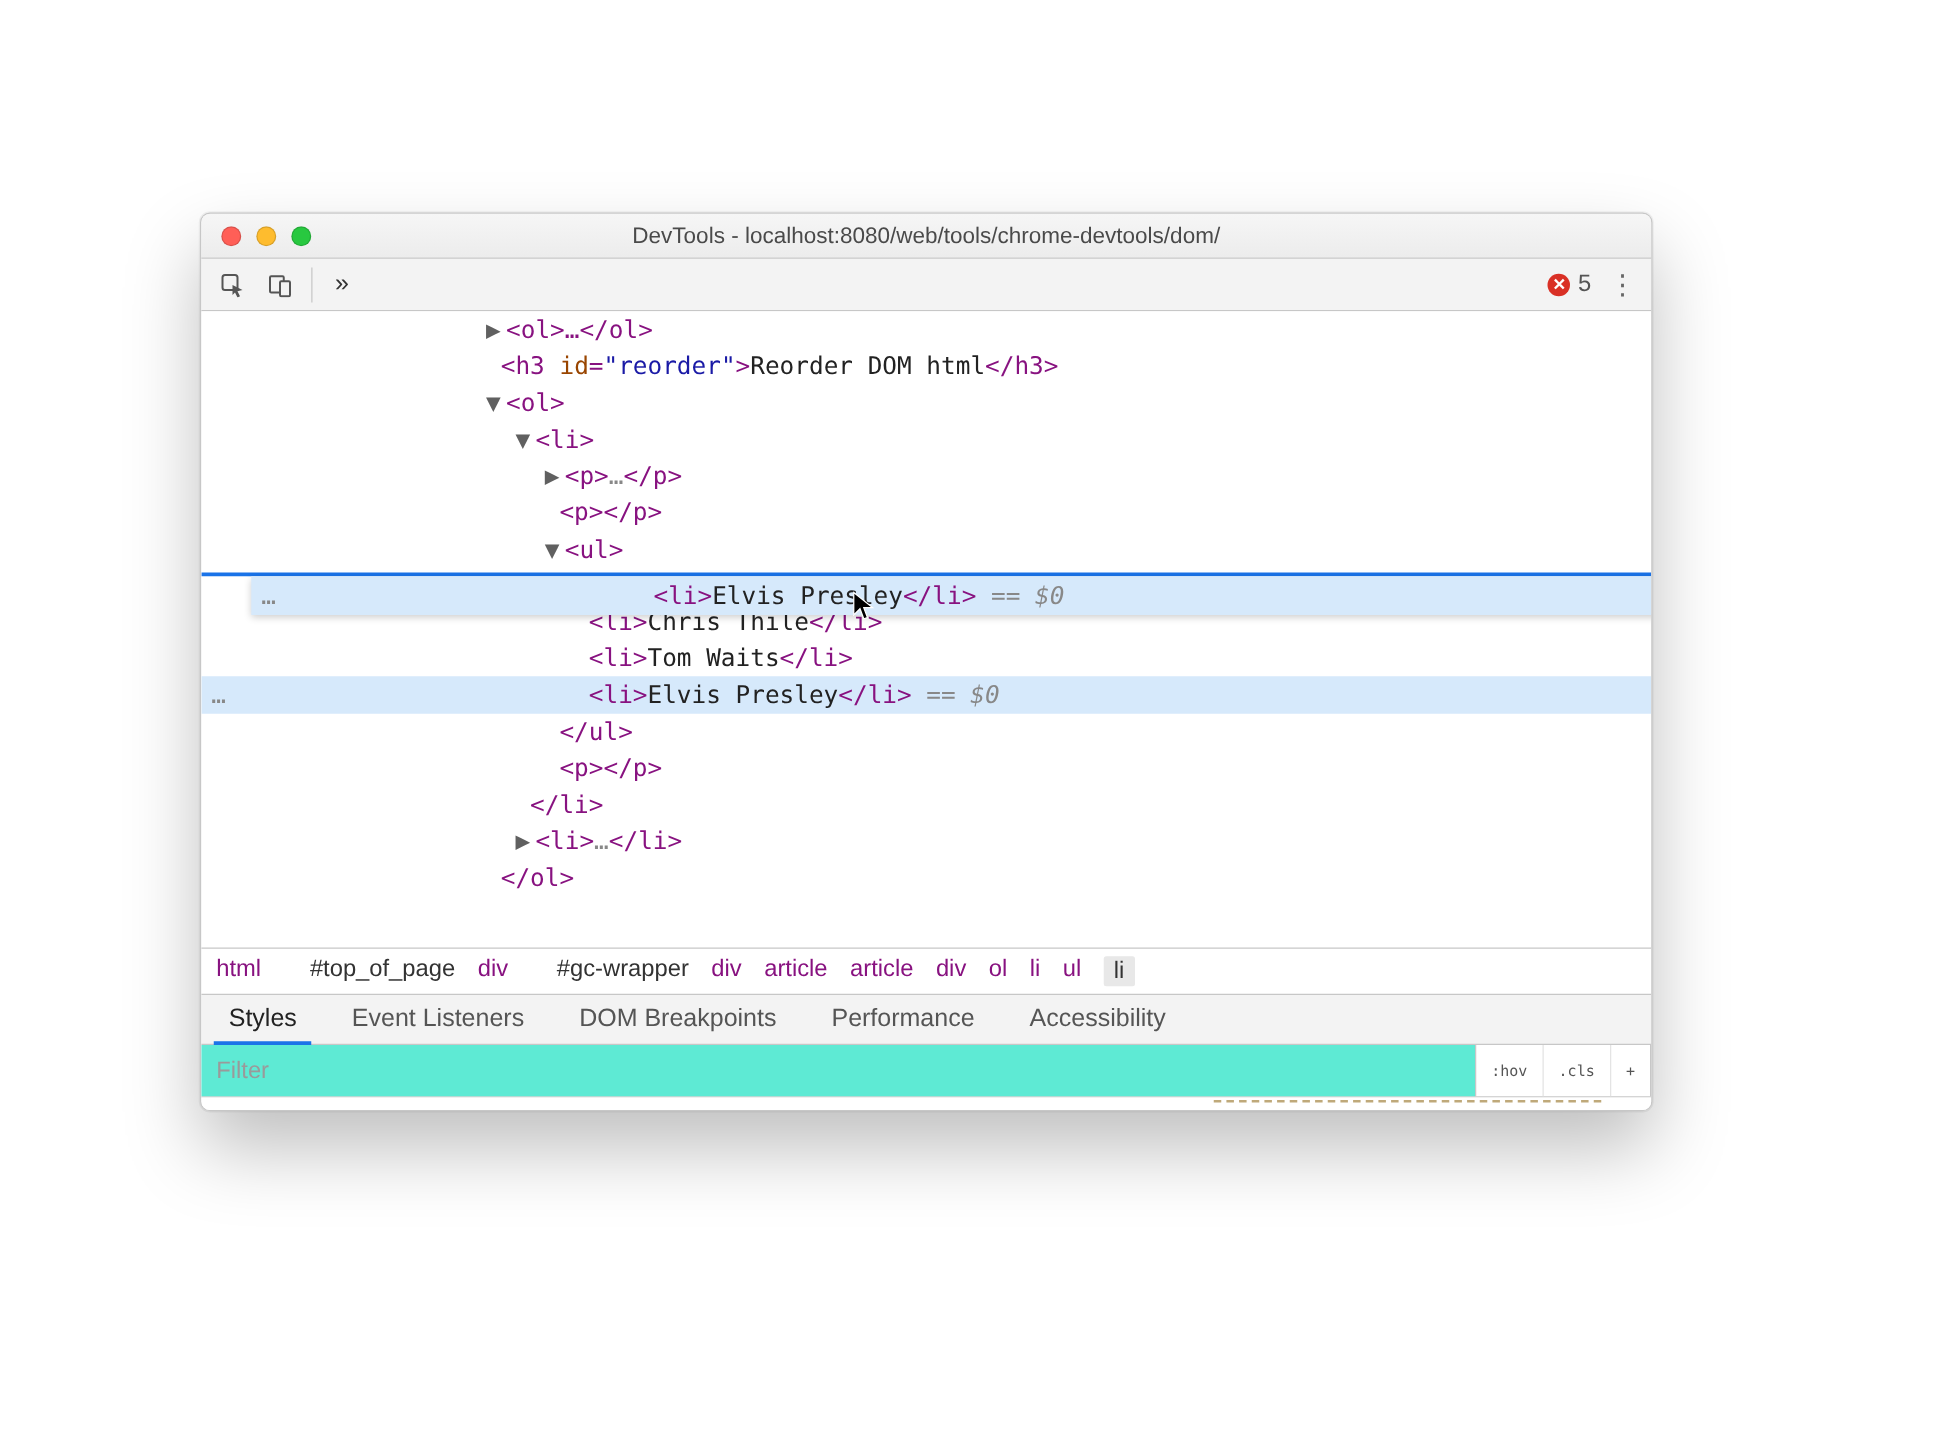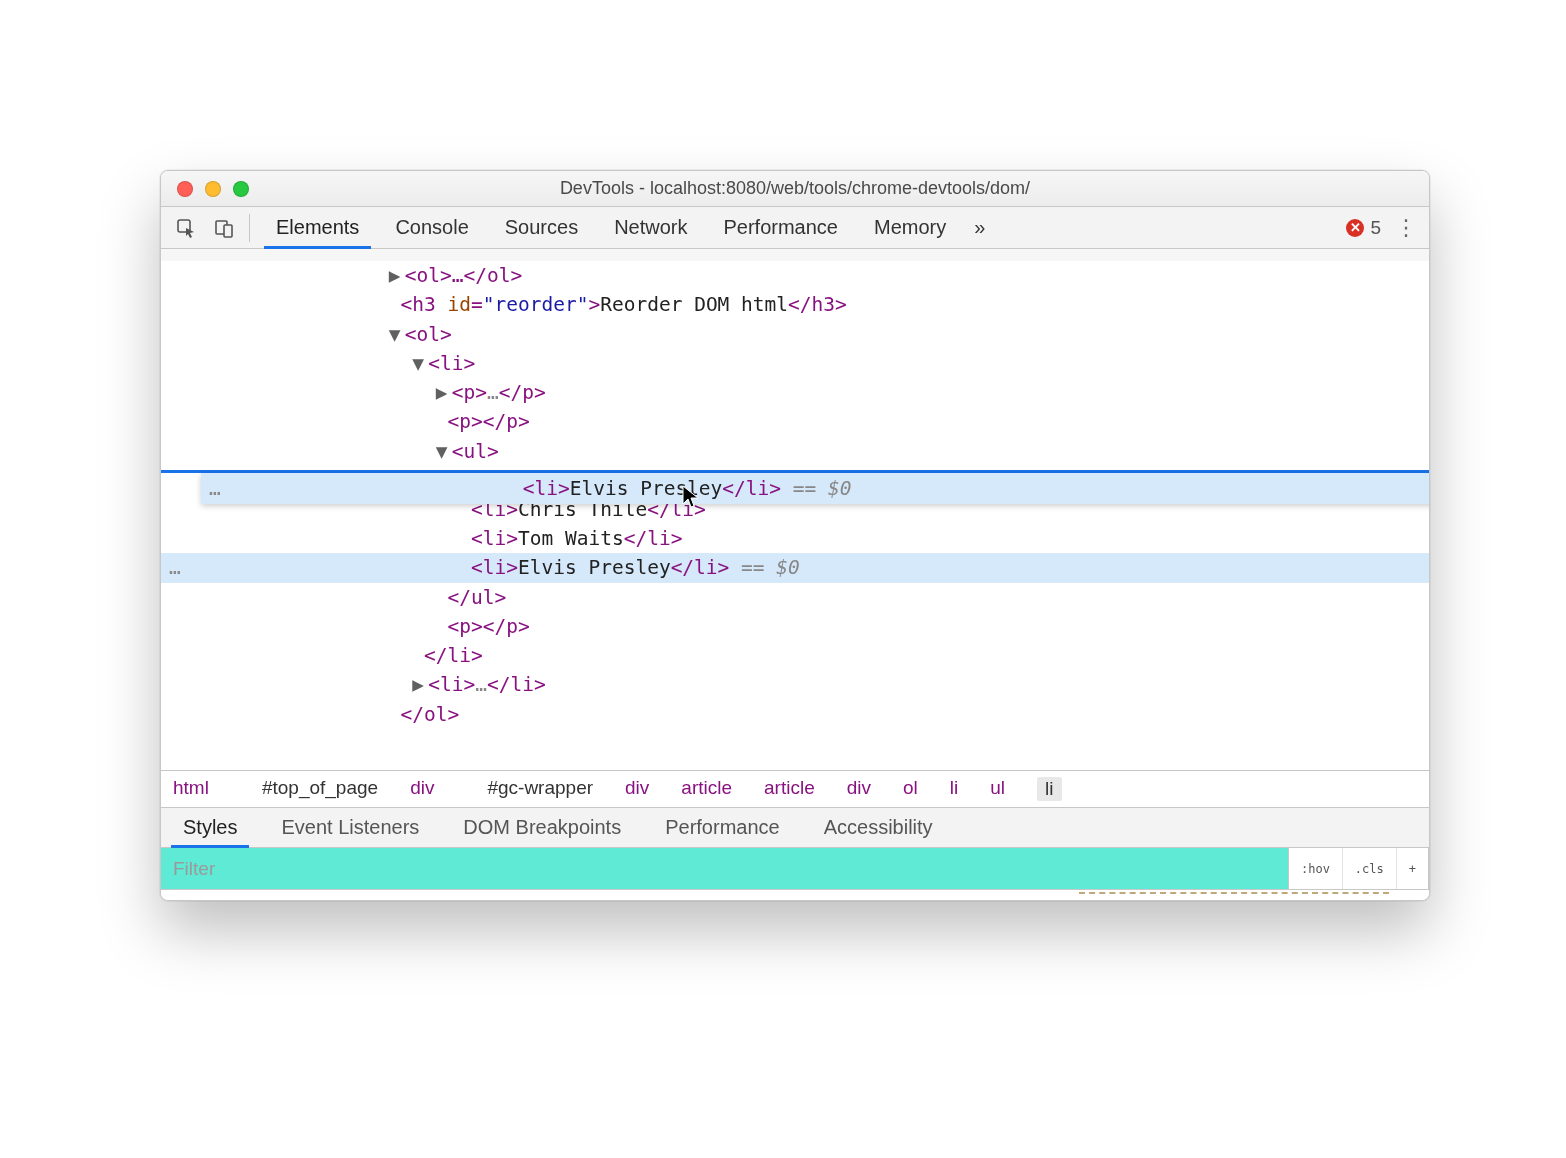--- a/index.html
+++ b/index.html
@@ -7,21 +7,21 @@
     font-family: -apple-system, BlinkMacSystemFont, "Helvetica Neue", Arial, sans-serif;
     background: #fff;
     width: 1566px;
     height: 1158px;
     position: relative;
   }
   .window {
     position: absolute;
     left: 160px;
     top: 170px;
-    width: 1270px;
+    width: 1162px;
     background: #f6f6f6;
     border: 1px solid #c7c7c7;
     border-radius: 8px;
     box-shadow: 0 30px 60px rgba(0,0,0,0.25), 0 0 0 1px rgba(0,0,0,0.05);
     overflow: hidden;
   }
   .titlebar {
     height: 36px;
     display: flex;
     align-items: center;
@@ -102,21 +102,20 @@
   .domview {
     background: #fff;
     font-family: Menlo, Consolas, monospace;
     font-size: 19.5px;
     line-height: 1.5;
     color: #333;
     height: 510px;
     overflow: hidden;
     position: relative;
     border-bottom: 1px solid #c7c7c7;
-    margin-top: 12px;
   }
   .rowwrap { position: relative; }
   .row {
     white-space: pre;
     padding-left: 0;
   }
   .gutter {
     display: inline-block;
     width: 40px;
     color: #888;
@@ -160,21 +159,21 @@
     width: 20px; height: 24px;
   }
 
   .breadcrumb {
     background: #fff;
     border-bottom: 1px solid #c7c7c7;
     padding: 6px 12px;
     font-size: 19px;
     color: #881280;
     display: flex;
-    gap: 32px;
+    gap: 18px;
   }
   .breadcrumb .bc { color: #881280; }
   .breadcrumb .bcx { color: #333; margin-left: 21px; }
   .breadcrumb .bc.sel {
     background: #e8e8e8;
     color: #333;
     padding: 1px 8px;
     border-radius: 2px;
   }
 
@@ -267,28 +266,20 @@
           <path d="M10 10 L18 14 L14 15 L16 19 L14 20 L12 16 L10 18 Z" fill="#555"></path>
         </svg>
     </div>
     <div class="iconbtn">
       <svg width="20" height="20" viewBox="0 0 20 20">
           <rect x="2" y="3" width="11" height="13" fill="none" stroke="#555" stroke-width="1.6" rx="1"></rect>
           <rect x="10" y="7" width="8" height="12" fill="#f3f3f3" stroke="#555" stroke-width="1.6" rx="1"></rect>
         </svg>
     </div>
     <div class="sep"></div>
-    <div class="tabs">
-      <div class="tab active">Elements</div>
-      <div class="tab">Console</div>
-      <div class="tab">Sources</div>
-      <div class="tab">Network</div>
-      <div class="tab">Performance</div>
-      <div class="tab">Memory</div>
-    </div>
     <div class="tab" style="padding:0 10px">»</div>
     <div class="spacer"></div>
     <div class="err">
       <span class="badge">✕</span>
       <span>5</span>
     </div>
     <div class="kebab">⋮</div>
   </div>
 
   <div class="domview">

